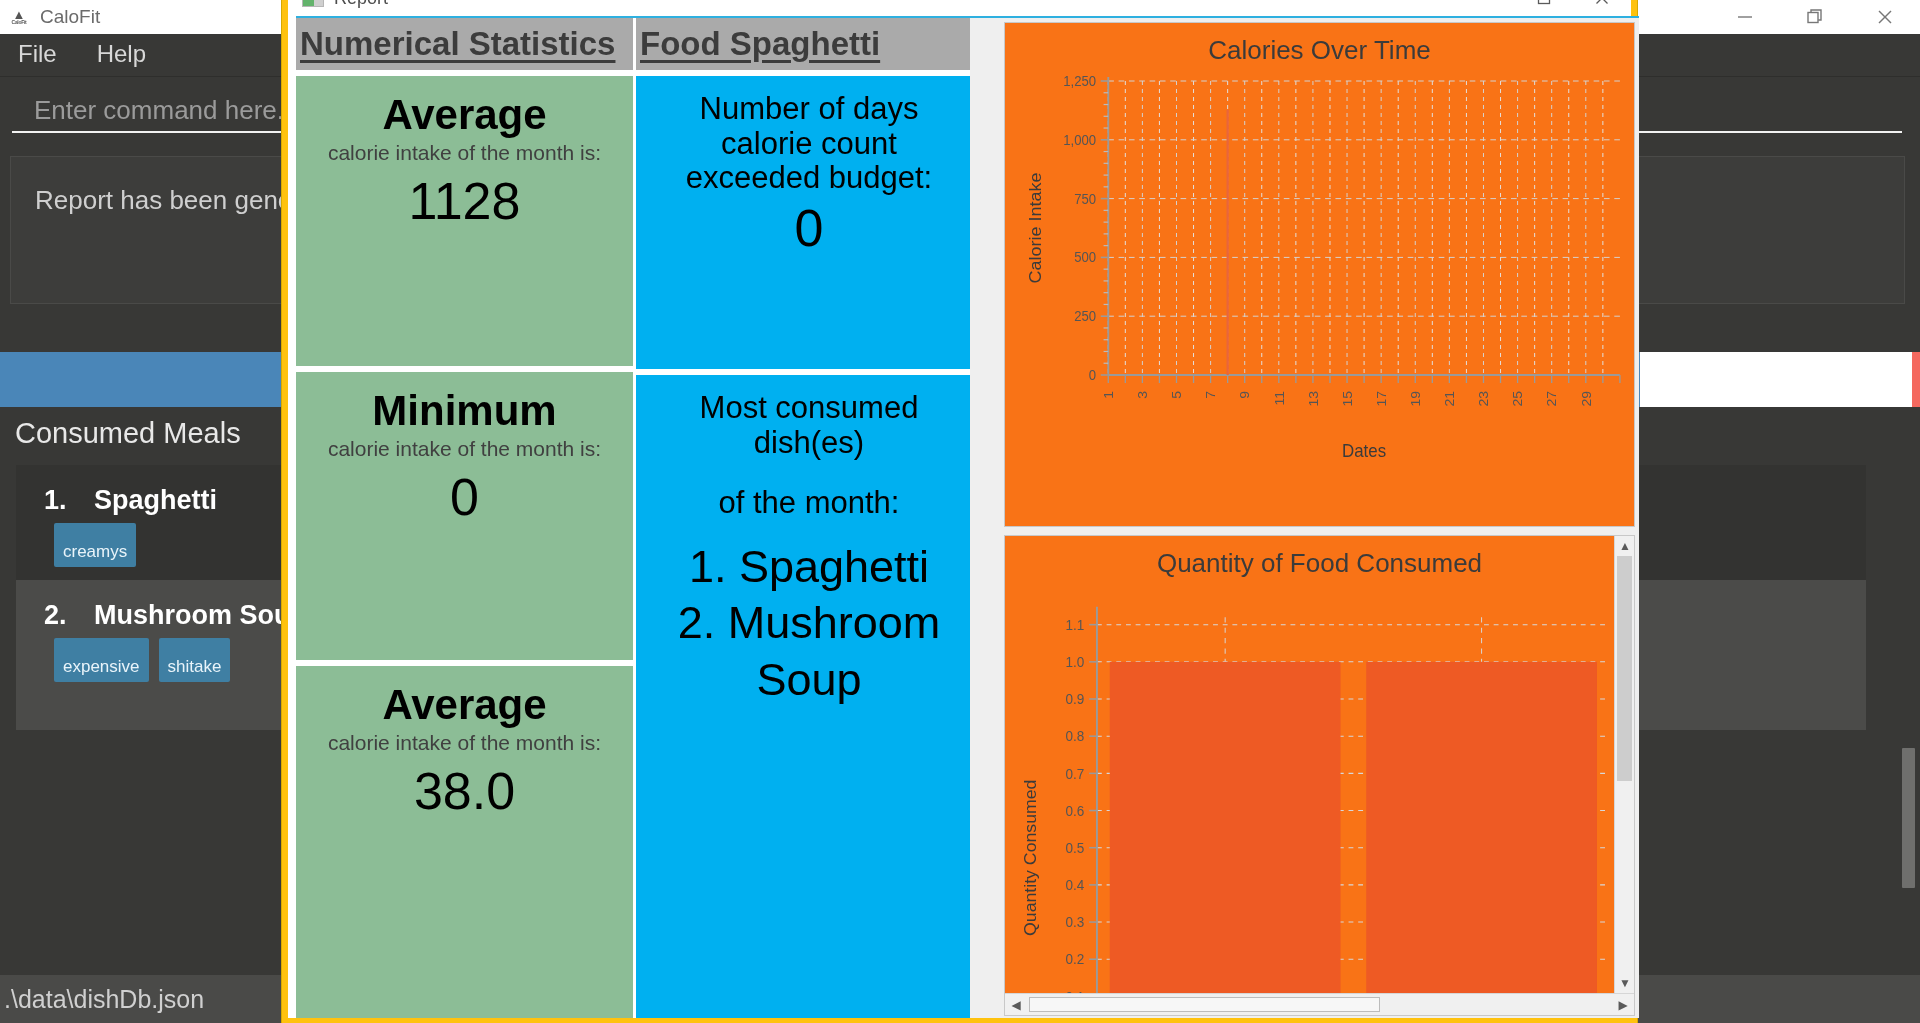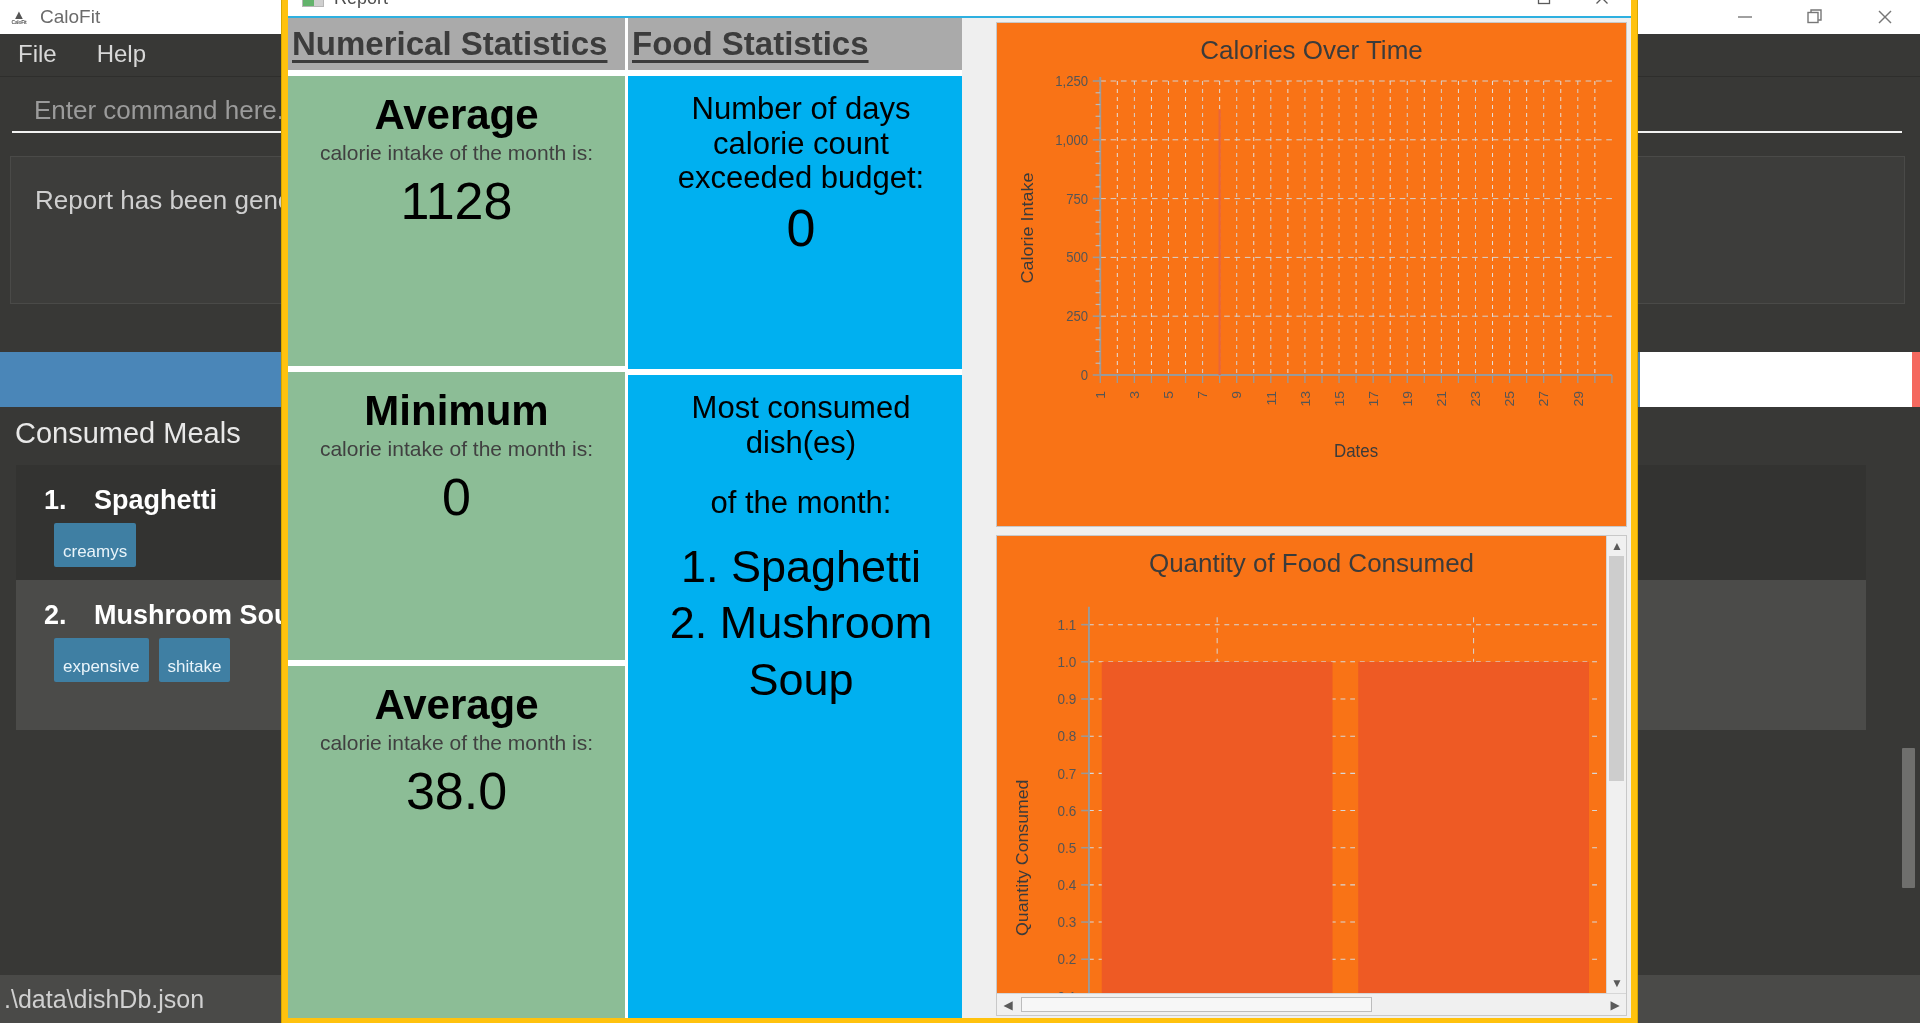--- a/index.html
+++ b/index.html
@@ -134,21 +134,21 @@
     border: 1px solid #b6b6b6;
   }
   #report-title-text { margin-left: 10px; font-size: 18px; color: #4d4d4d; }
   .report-win-btns { position: absolute; right: 0; top: 0; height: 36px; display: flex; }
   .report-win-btn {
     width: 58px; height: 36px; display: flex; align-items: center; justify-content: center;
     color: #5a5a5a;
   }
 
   #report-body {
-    position: absolute; left: 0; top: 36px; width: 1343px; height: 1002px;
+    position: absolute; left: 8px; top: 36px; width: 1343px; height: 1002px;
     background: #efefef;
     border-top: 2px solid #2eb0e0;
     display: flex;
   }
 
   
   #col-numerical {
     width: 337px; height: 100%; display: flex; flex-direction: column; background: #ffffff;
   }
   #col-food {
@@ -347,21 +347,21 @@
 
       <div class="stat-card sc-avg">
         <div class="stat-heading">Average</div>
         <div class="stat-sub">calorie intake of the month is:</div>
         <div class="stat-value">38.0</div>
       </div>
     </div>
 
     <div id="col-food">
       <div class="panel-title-bar">
-        <span class="panel-title-text">Food Statistics</span>
+        <span class="panel-title-text">Food Spaghetti</span>
       </div>
 
       <div class="stat-card blue fc-days">
         <div class="food-question">Number of days calorie count exceeded budget:</div>
         <div class="food-value">0</div>
       </div>
 
       <div class="stat-card blue fc-dish">
         <div class="food-question">Most consumed dish(es)</div>
         <div class="food-question" style="margin-top:26px;">of the month:</div>

